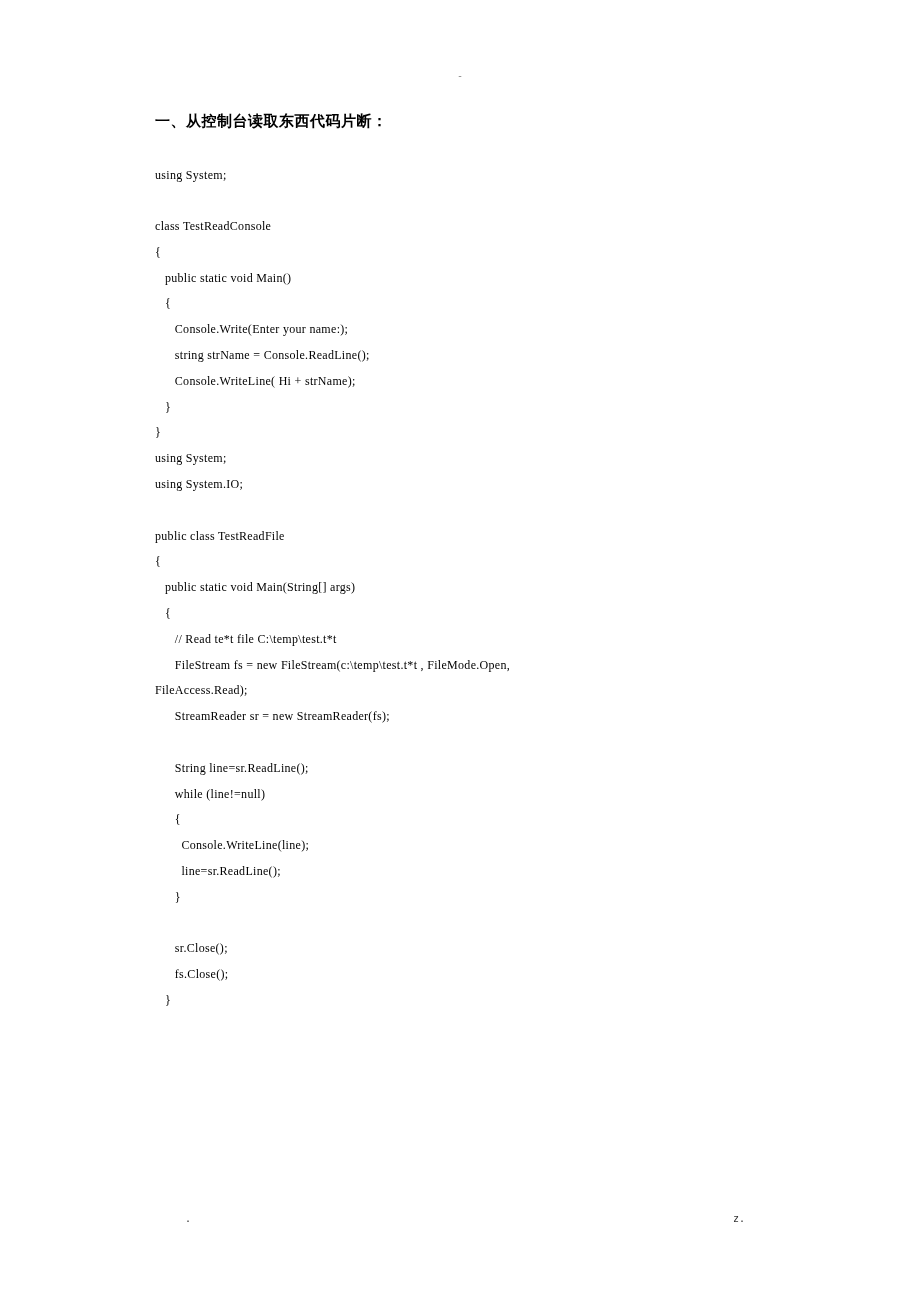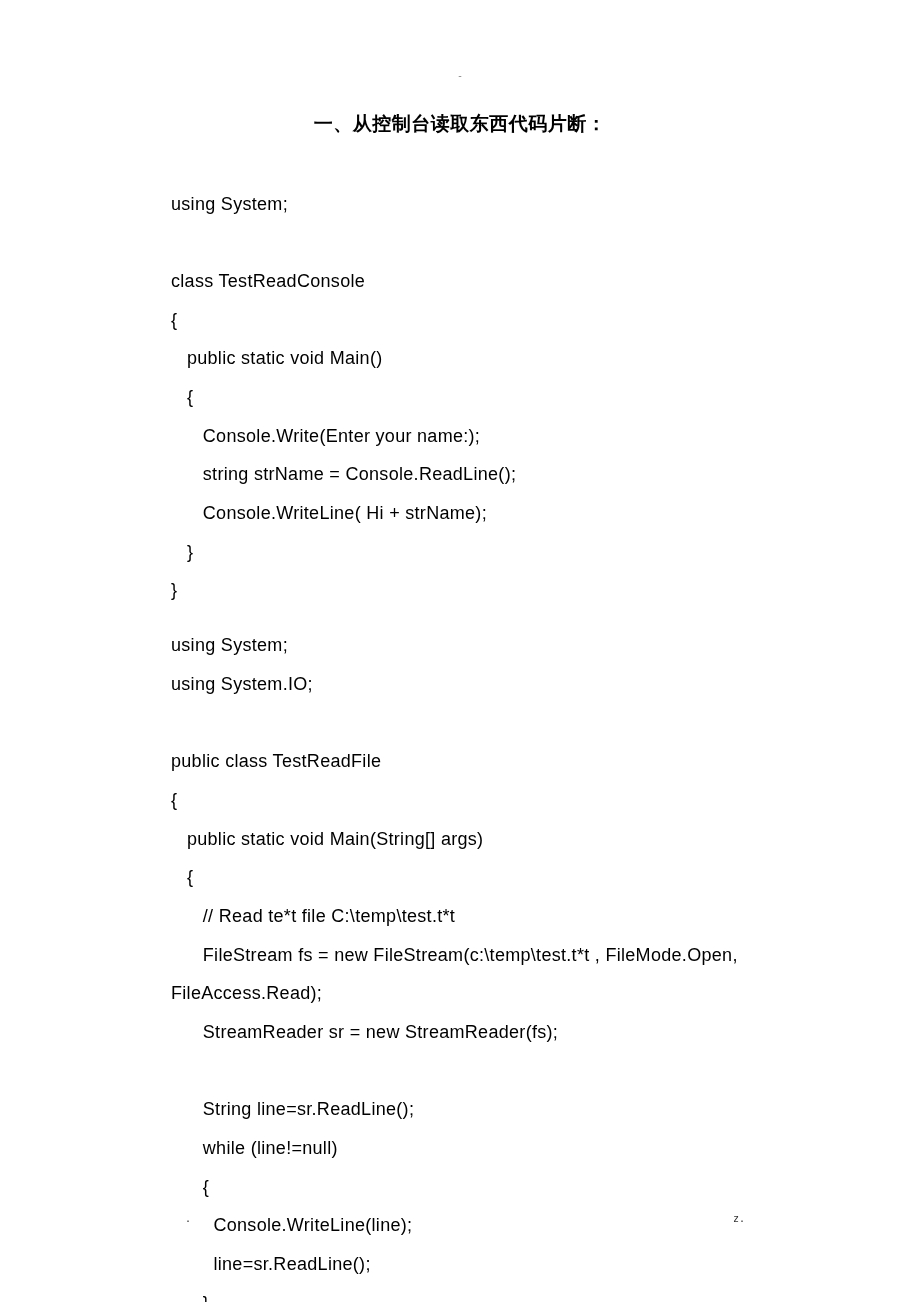--- a/index.html
+++ b/index.html
@@ -22,32 +22,31 @@
       position: absolute;
       top: 70px;
       left: 50%;
       transform: translateX(-50%);
       font-size: 10px;
       color: #888;
     }
     .heading {
       font-family: "SimSun", "宋体", sans-serif;
       font-weight: bold;
-      font-size: 19px;
+      font-size: 15px;
       line-height: 1.5;
       margin: 0;
       letter-spacing: 0.5px;
-      text-align: center;
     }
     .code {
-      font-family: Liberation Sans, sans-serif;
-      font-size: 18px;
+      font-family: Liberation Serif, serif;
+      font-size: 12px;
       line-height: 2.15;
       white-space: pre;
-      margin: 16px;
+      margin: 0;
       letter-spacing: 0.3px;
     }
     .spacer {
       height: 30px;
     }
     .footer {
       position: absolute;
       bottom: 78px;
       left: 185px;
       right: 175px;

